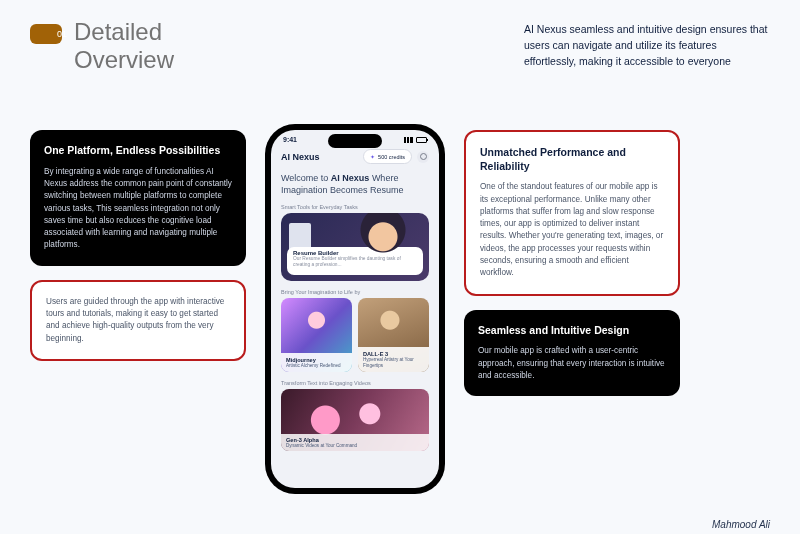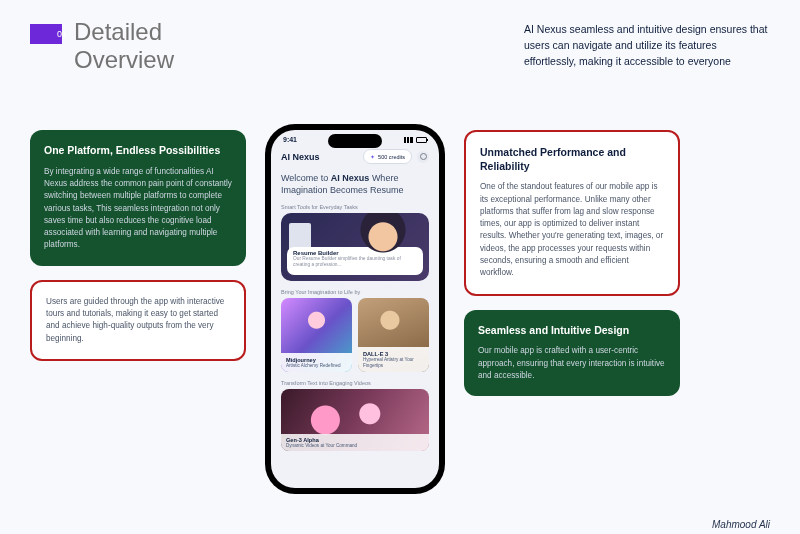--- a/index.html
+++ b/index.html
@@ -21,23 +21,23 @@
     display: flex;
     align-items: flex-start;
     gap: 350px;
   }
   .title-group {
     display: flex;
     align-items: flex-start;
     gap: 12px;
   }
   .badge {
-    background: #6d28d9;
+    background: #a16207;
     color: #fff;
-    border-radius: 0;
+    border-radius: 6px;
     width: 26px;
     height: 20px;
     font-size: 9px;
     display: flex;
     align-items: center;
     justify-content: center;
     margin-top: 6px;
     padding-left: 32px;
   }
   .title {
@@ -67,21 +67,21 @@
     display: flex;
     flex-direction: column;
     gap: 14px;
     flex: 0 0 216px;
   }
   .card {
     border-radius: 12px;
     padding: 14px 14px;
   }
   .card.dark {
-    background: #14532d;
+    background: #000000;
     color: #fff;
   }
   .card.light {
     background: #fff;
     color: #0f1e3d;
     border: 2px solid #b91c1c;
   }
   .card h3 {
     font-size: 10.5px;
     font-weight: 700;

